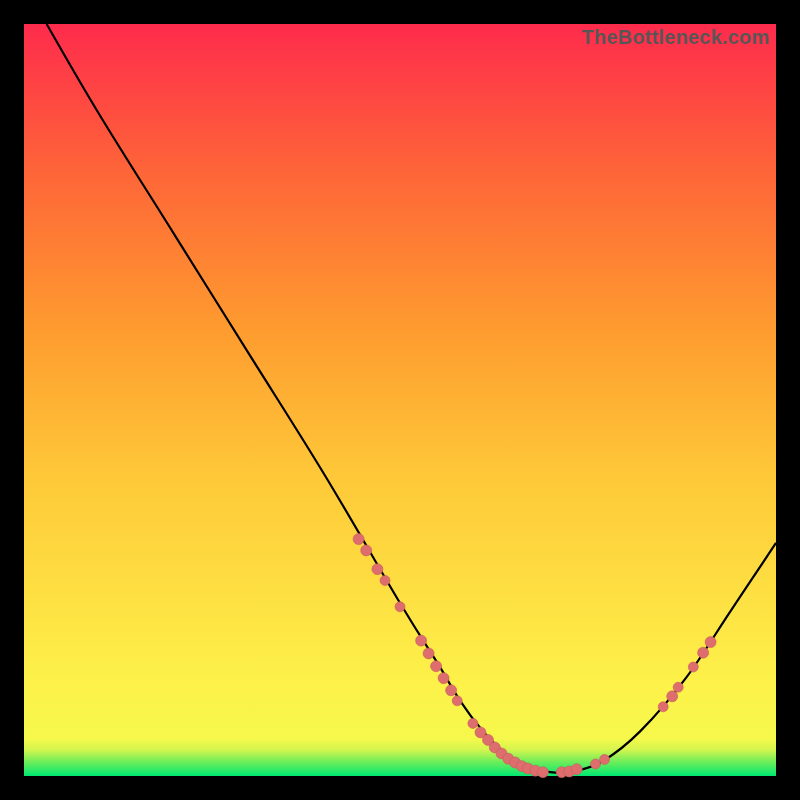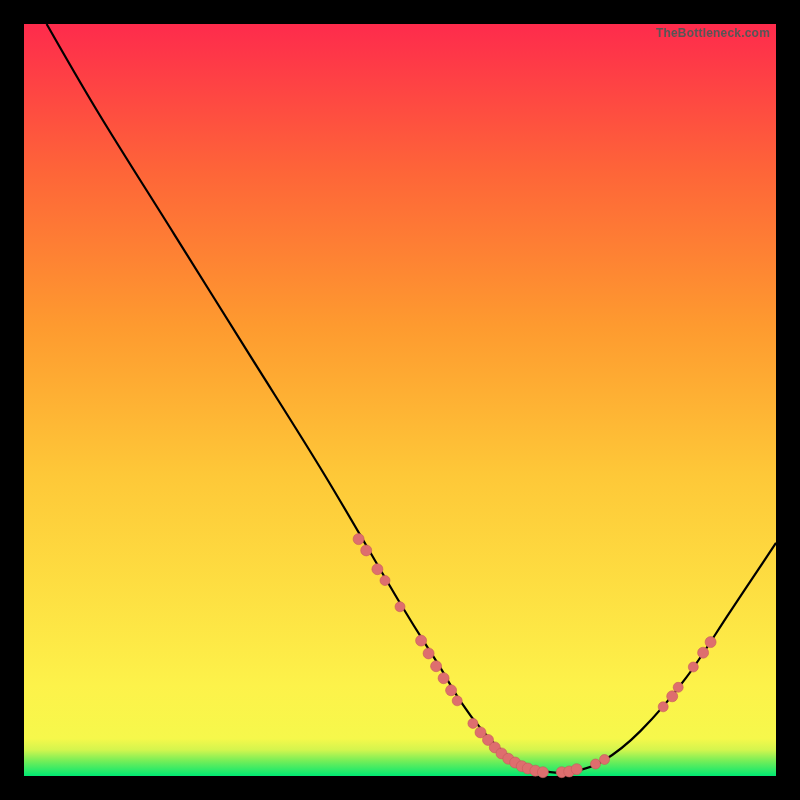--- a/index.html
+++ b/index.html
@@ -24,21 +24,21 @@
     top: 0;
     width: 752px;
     height: 752px;
     
   }
   .watermark {
     position: absolute;
     top: 2px;
     right: 6px;
     font-family: Arial, Helvetica, sans-serif;
-    font-size: 12px;
+    font-size: 20px;
     font-weight: 600;
     color: #565656;
     letter-spacing: 0.2px;
     pointer-events: none;
   }
   svg.curve {
     position: absolute;
     left: 0;
     top: 0;
     width: 752px;

